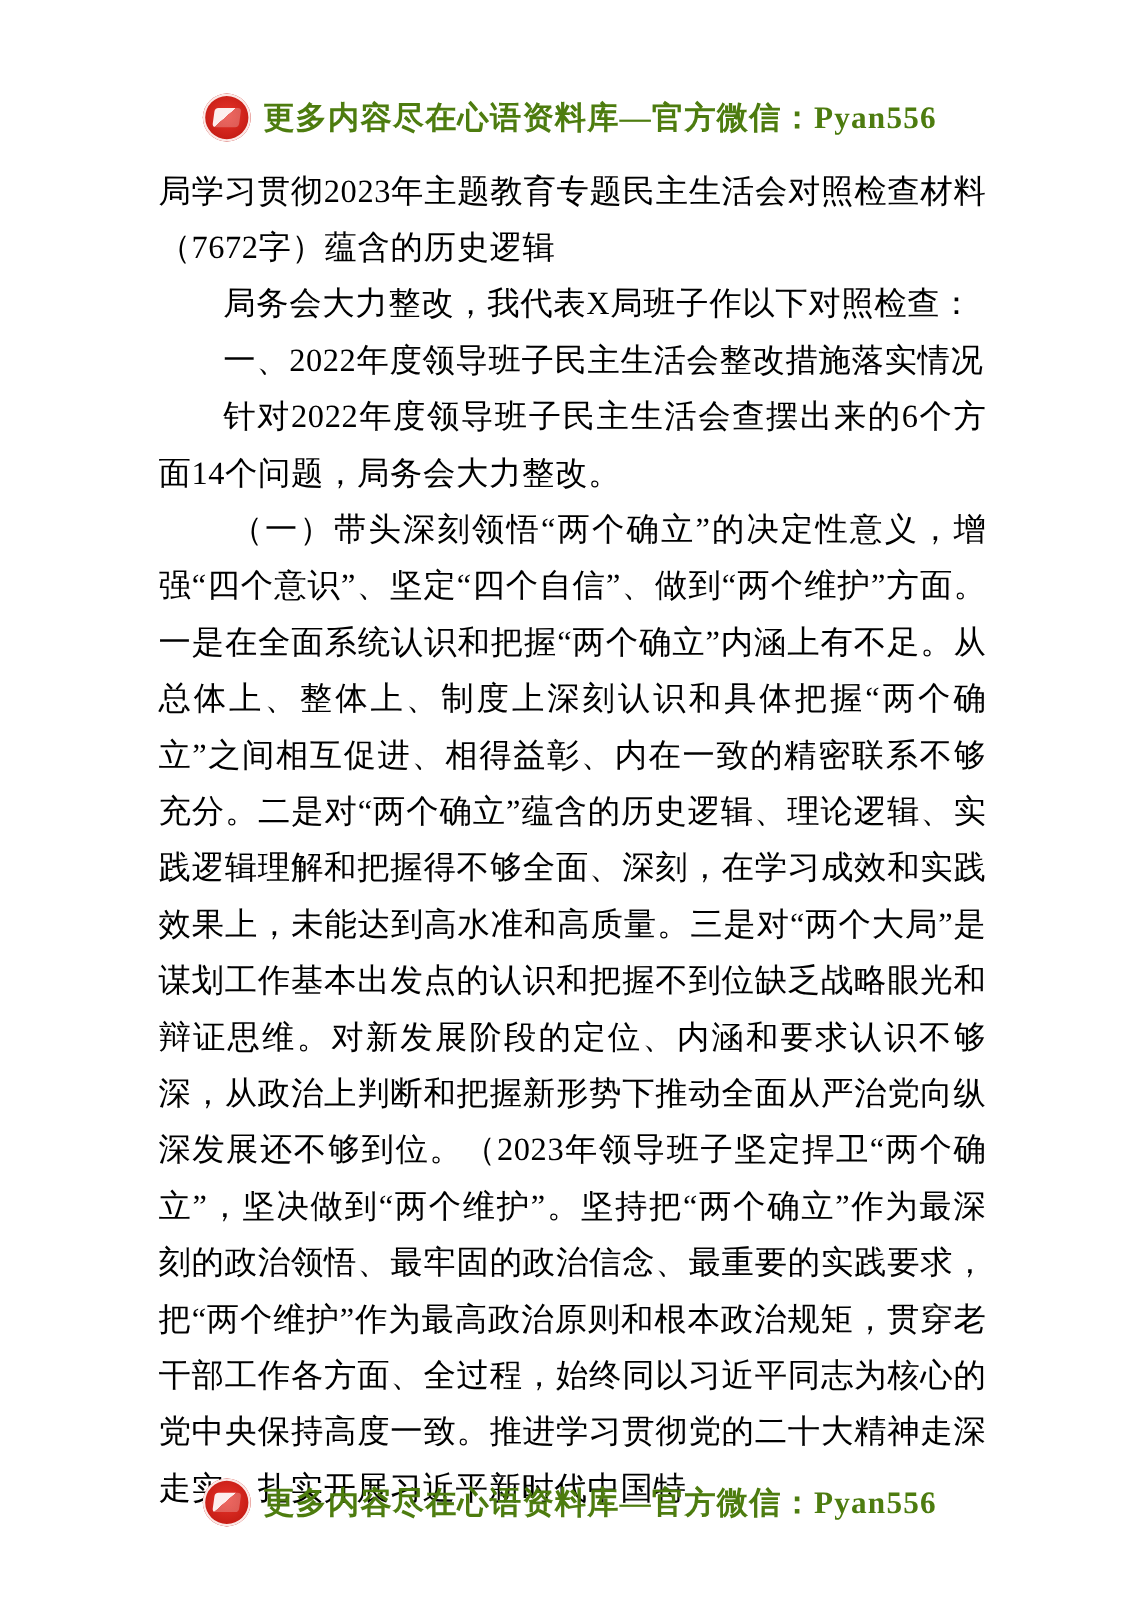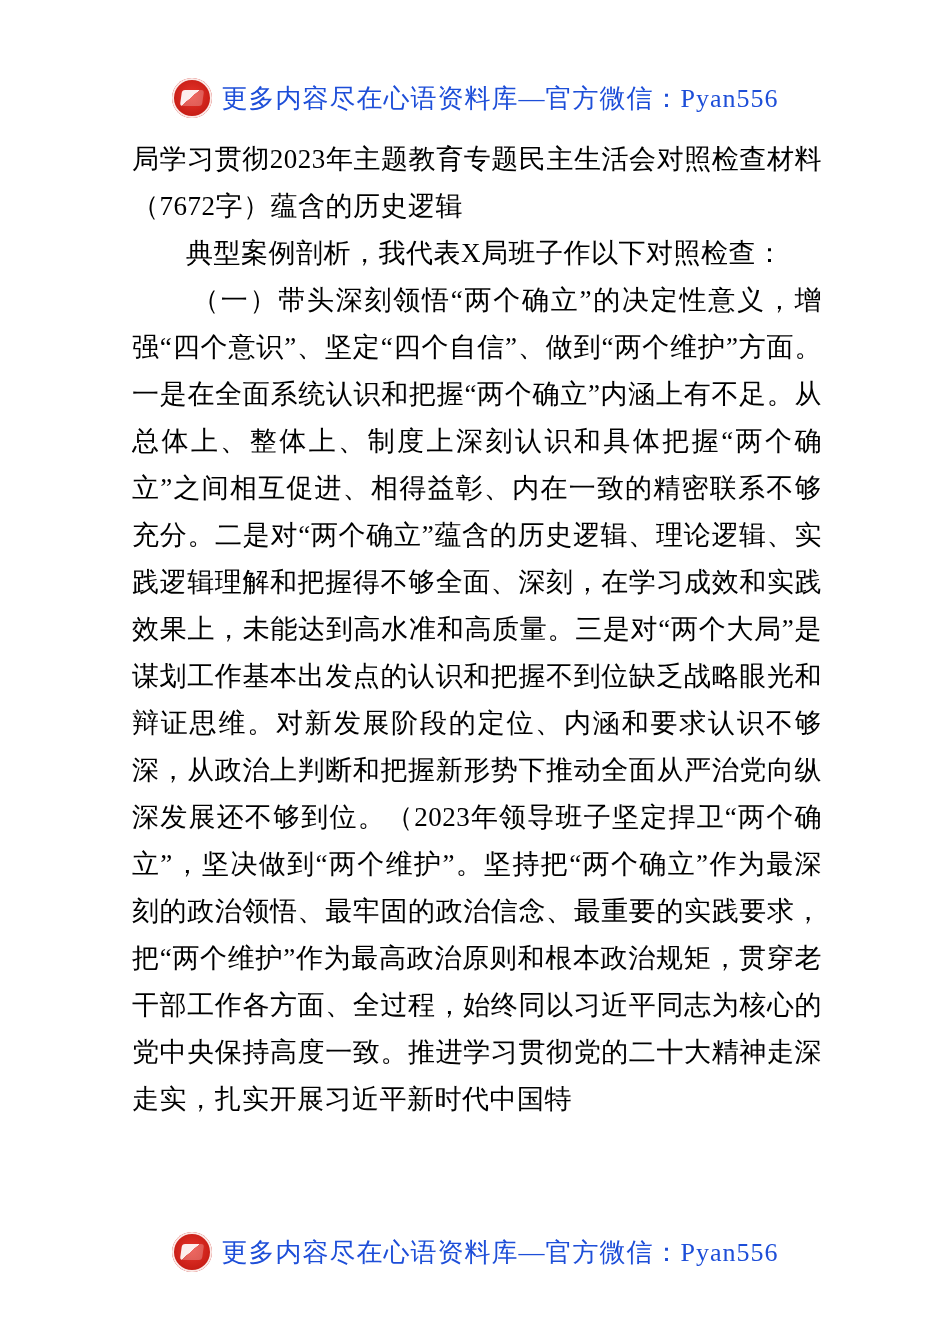--- a/index.html
+++ b/index.html
@@ -53,24 +53,24 @@
     top: 12px;
     width: 22px;
     height: 16px;
     border-radius: 3px;
     background:
       linear-gradient(135deg, rgba(255,255,255,0.92) 0%, rgba(255,255,255,0.92) 45%, rgba(255,255,255,0.25) 46%, rgba(255,255,255,0.25) 100%);
     transform: skewX(-8deg);
   }
   .wm-text {
     font-family: "Liberation Serif", "DejaVu Serif", serif;
-    font-weight: normal;
+    font-weight: bold;
     font-size: 26px;
     letter-spacing: 1px;
-    color: #1d4ed8;
+    color: #4d7c0f;
     white-space: nowrap;
   }
 
   
   .doc {
     position: absolute;
     left: 132px;
     top: 136px;
     width: 690px;
   }
@@ -98,21 +98,23 @@
 
 <div class="page">
 
   <div class="watermark top">
     <span class="wm-logo"></span>
     <span class="wm-text">更多内容尽在心语资料库—官方微信：Pyan556</span>
   </div>
 
   <div class="doc">
     <p class="title">局学习贯彻2023年主题教育专题民主生活会对照检查材料（7672字）蕴含的历史逻辑</p>
-    <p class="indent">典型案例剖析，我代表X局班子作以下对照检查：</p>
+    <p class="indent">局务会大力整改，我代表X局班子作以下对照检查：</p>
+    <p class="indent">一、2022年度领导班子民主生活会整改措施落实情况</p>
+    <p class="indent">针对2022年度领导班子民主生活会查摆出来的6个方面14个问题，局务会大力整改。</p>
     <p class="indent-wide">（一）带头深刻领悟“两个确立”的决定性意义，增强“四个意识”、坚定“四个自信”、做到“两个维护”方面。一是在全面系统认识和把握“两个确立”内涵上有不足。从总体上、整体上、制度上深刻认识和具体把握“两个确立”之间相互促进、相得益彰、内在一致的精密联系不够充分。二是对“两个确立”蕴含的历史逻辑、理论逻辑、实践逻辑理解和把握得不够全面、深刻，在学习成效和实践效果上，未能达到高水准和高质量。三是对“两个大局”是谋划工作基本出发点的认识和把握不到位缺乏战略眼光和辩证思维。对新发展阶段的定位、内涵和要求认识不够深，从政治上判断和把握新形势下推动全面从严治党向纵深发展还不够到位。（2023年领导班子坚定捍卫“两个确立”，坚决做到“两个维护”。坚持把“两个确立”作为最深刻的政治领悟、最牢固的政治信念、最重要的实践要求，把“两个维护”作为最高政治原则和根本政治规矩，贯穿老干部工作各方面、全过程，始终同以习近平同志为核心的党中央保持高度一致。推进学习贯彻党的二十大精神走深走实，扎实开展习近平新时代中国特</p>
   </div>
 
   <div class="watermark bottom">
     <span class="wm-logo"></span>
     <span class="wm-text">更多内容尽在心语资料库—官方微信：Pyan556</span>
   </div>
 
 </div>
 

